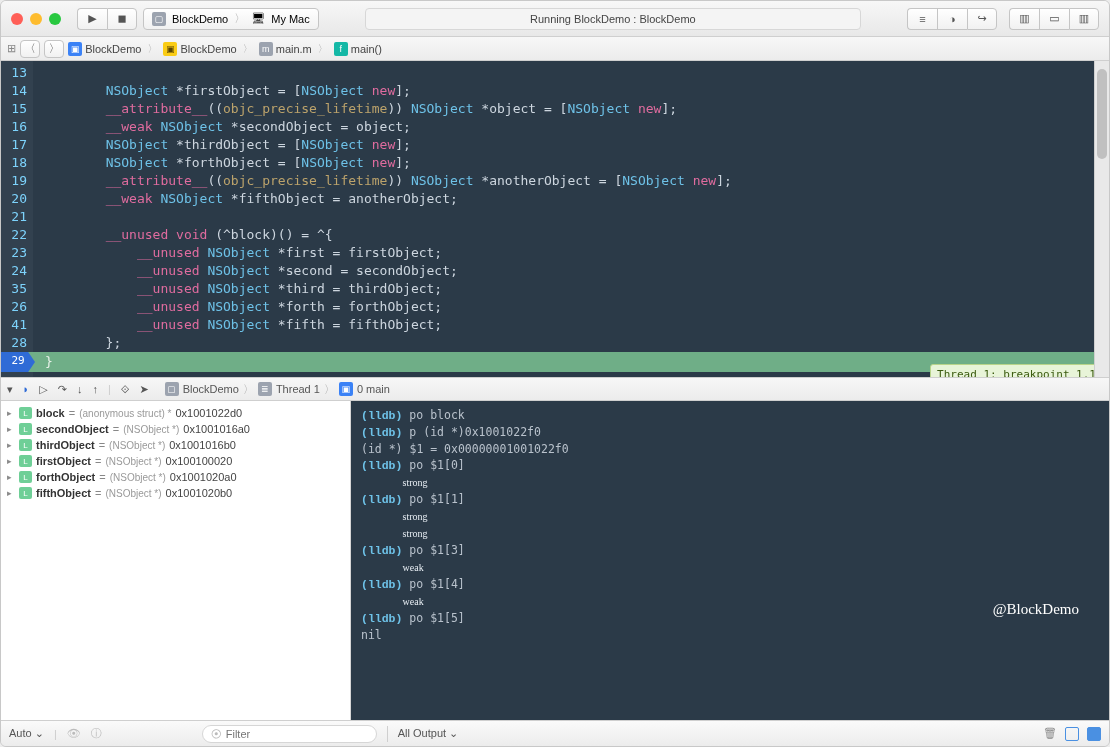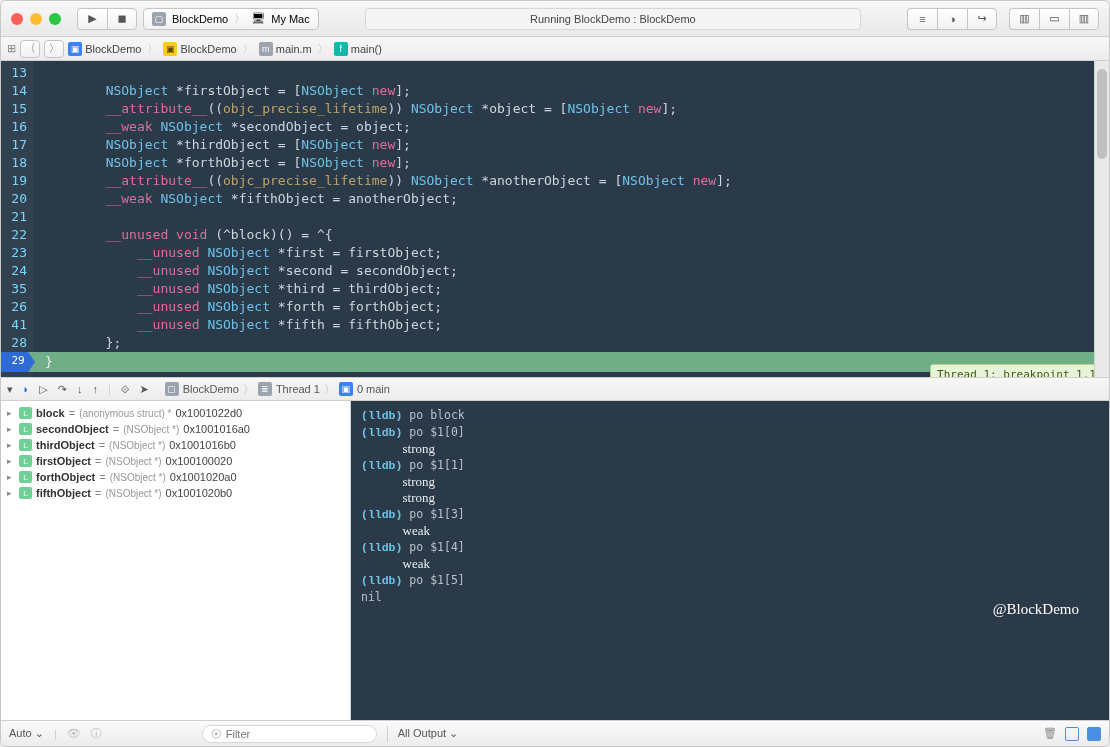--- a/index.html
+++ b/index.html
@@ -106,21 +106,21 @@
   .var-row .ty{color:#999;font-size:10px;}
   .var-row .ad{color:#444;}
   
   .console {
     flex:1; background:#2b3a48; color:#cdd6df;
     font-family: Menlo, monospace; font-size:11.5px; line-height:16px;
     padding:6px 10px; position:relative; overflow:hidden;
   }
   .console .prompt{color:#6ec2e8;font-weight:bold;font-family:Liberation Mono, monospace;}
   .console .out{color:#b9c2cc;}
-  .annot{color:#e8eef4;font-size:13px;font-family:-apple-system;}
+  .annot{color:#e8eef4;font-size:10px;font-family:-apple-system;}
   .watermark{position:absolute; right:30px; top:200px; font-size:15px; font-family:-apple-system; color:#fff;}
   
   .footer{
     height:26px; background:linear-gradient(#fafafa,#ececec);
     border-top:1px solid #cfcfcf;
     display:flex; align-items:center; padding:0 8px; gap:10px; font-size:11px; color:#555;
   }
   .footer .spacer{width:1px;height:16px;background:#cfcfcf;}
   .footer input{ border:none; background:transparent; outline:none; font-size:11px; }
   .filterbox{ border:1px solid #d6d6d6; border-radius:10px; height:18px; display:flex; align-items:center; padding:0 8px; gap:4px; background:#fff;}
@@ -292,20 +292,22 @@
         <span class="nm">fifthObject</span>
         <span class="eq"> = </span>
         <span class="ty">(NSObject *)</span> 
         <span class="ad">0x1001020b0</span>
       </div>
     </div>
   <div class="console" id="console">
     <div class="watermark">@BlockDemo</div>
   <div><span class="prompt">(lldb)</span> <span class="out">po block</span></div>
       <div><span class="out"> </span></div>
+      <div><span class="prompt">(lldb)</span> <span class="out">p (id *)0x1001022f0</span></div>
+      <div><span class="out">(id *) $1 = 0x00000001001022f0</span></div>
       <div><span class="prompt">(lldb)</span> <span class="out">po $1[0]</span></div>
       <div><span class="out"><nsobject: 0x100100020=""></nsobject:></span>&nbsp;&nbsp;&nbsp;&nbsp;&nbsp;&nbsp;<span class="annot">strong</span></div>
       <div><span class="out"> </span></div>
       <div><span class="prompt">(lldb)</span> <span class="out">po $1[1]</span></div>
       <div><span class="out"><nsobject: 0x1001016b0=""></nsobject:></span>&nbsp;&nbsp;&nbsp;&nbsp;&nbsp;&nbsp;<span class="annot">strong</span></div>
       <div><span class="out"> </span></div>
       <div><span class="out"><nsobject: 0x1001020a0=""></nsobject:></span>&nbsp;&nbsp;&nbsp;&nbsp;&nbsp;&nbsp;<span class="annot">strong</span></div>
       <div><span class="out"> </span></div>
       <div><span class="prompt">(lldb)</span> <span class="out">po $1[3]</span></div>
       <div><span class="out"><nsobject: 0x1001016a0=""></nsobject:></span>&nbsp;&nbsp;&nbsp;&nbsp;&nbsp;&nbsp;<span class="annot">weak</span></div>

